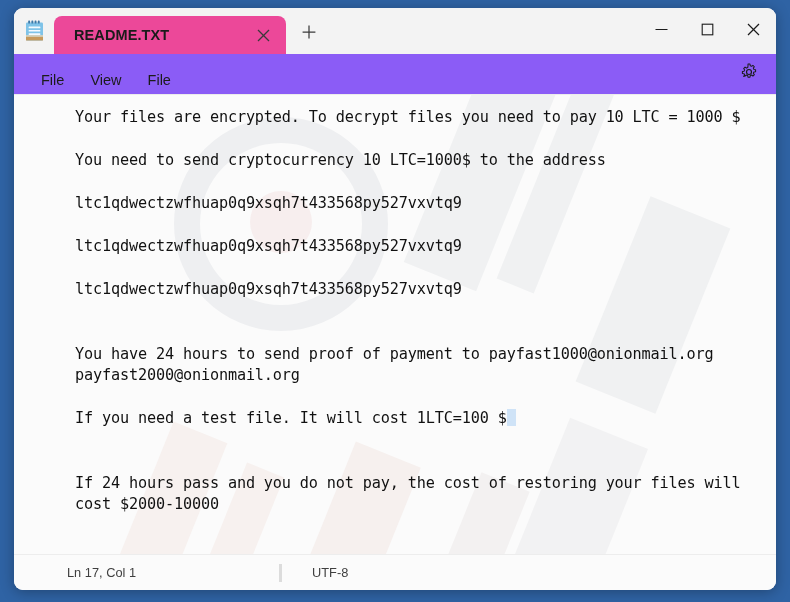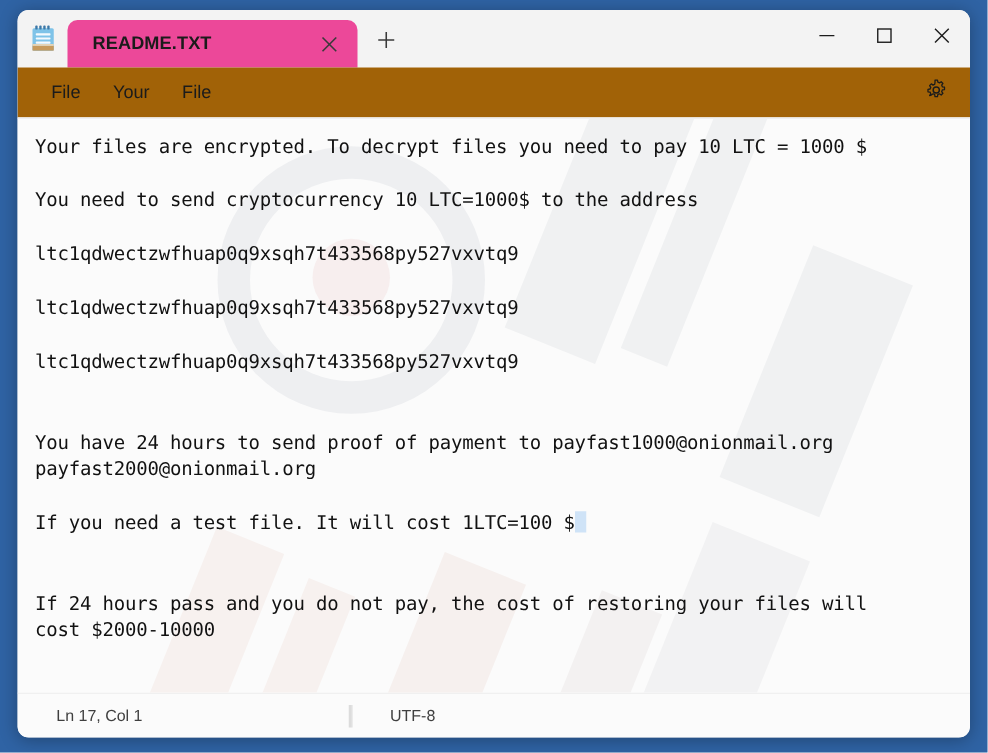--- a/index.html
+++ b/index.html
@@ -108,23 +108,23 @@
     width: 46px;
     display: flex;
     align-items: center;
     justify-content: center;
     cursor: pointer;
   }
 
   
   .menubar {
     height: 40px;
-    background: #a16207;
-    display: flex;
-    align-items: center;
+    background: #8b5cf6;
+    display: flex;
+    align-items: flex-end;
     padding-left: 14px;
     position: relative;
     flex: 0 0 auto;
   }
   .menu-item {
     font-size: 14.5px;
     color: #1b1b1b;
     padding: 6px 13px;
     border-radius: 4px;
     cursor: pointer;
@@ -203,20 +203,21 @@
 
   .editor-text {
     position: relative;
     padding: 12px 0 0 14px;
     font-family: "DejaVu Sans Mono", "Liberation Mono", monospace;
     font-size: 15.2px;
     line-height: 21.5px;
     color: #111111;
     white-space: pre;
     letter-spacing: -0.15px;
+    margin-left: 47px;
   }
   .doc-line { height: 21.5px; }
   .doc-line.blank { }
 
   .caret-sel {
     display: inline-block;
     width: 9px;
     height: 17px;
     background: #cfe3f7;
     vertical-align: -3px;
@@ -234,21 +235,21 @@
     flex: 0 0 auto;
     padding-left: 0;
   }
   .sb-cell {
     display: flex;
     align-items: center;
     height: 20px;
     padding: 0 16px;
     white-space: nowrap;
   }
-  .sb-ln   { width: 265px; padding-left: 31px; }
+  .sb-ln   { width: 265px; padding-left: 53px; }
   .sb-div  { width: 1px; height: 18px; background: #dcdcdc; flex: 0 0 auto; }
   .sb-zoom { width: 120px; padding-left: 30px; }
   .sb-eol  { width: 200px; padding-left: 30px; }
   .sb-enc  { padding-left: 30px; }
 </style>
 </head>
 <body>
 
 <div id="notepad-window">
 
@@ -311,21 +312,21 @@
             <line x1="1" y1="1" x2="12" y2="12" stroke="#1b1b1b" stroke-width="1.15"></line>
             <line x1="12" y1="1" x2="1" y2="12" stroke="#1b1b1b" stroke-width="1.15"></line>
           </svg>
         </span>
       </div>
     </div>
   </div>
 
   <div class="menubar">
     <div class="menu-item">File</div>
-    <div class="menu-item">Your</div>
+    <div class="menu-item">View</div>
     <div class="menu-item">File</div>
 
     <div class="settings-btn">
       <span>
         <svg width="18" height="18" viewBox="0 0 20 20" aria-hidden="true">
           <path d="M10 6.6a3.4 3.4 0 1 0 0 6.8 3.4 3.4 0 0 0 0-6.8zm0 1.3a2.1 2.1 0 1 1 0 4.2 2.1 2.1 0 0 1 0-4.2z" fill="#1b1b1b"></path>
           <path d="M8.9 1.2h2.2l.3 1.9c.5.15.97.35 1.4.6l1.58-1.1 1.56 1.56-1.1 1.58c.25.43.45.9.6 1.4l1.9.3v2.2l-1.9.3c-.15.5-.35.97-.6 1.4l1.1 1.58-1.56 1.56-1.58-1.1c-.43.25-.9.45-1.4.6l-.3 1.9H8.9l-.3-1.9c-.5-.15-.97-.35-1.4-.6l-1.58 1.1L4.06 14.9l1.1-1.58c-.25-.43-.45-.9-.6-1.4l-1.9-.3V9.42l1.9-.3c.15-.5.35-.97.6-1.4L4.06 6.14 5.62 4.58l1.58 1.1c.43-.25.9-.45 1.4-.6l.3-1.9z" fill="none" stroke="#1b1b1b" stroke-width="1.15" stroke-linejoin="round"></path>
         </svg>
       </span>
     </div>

